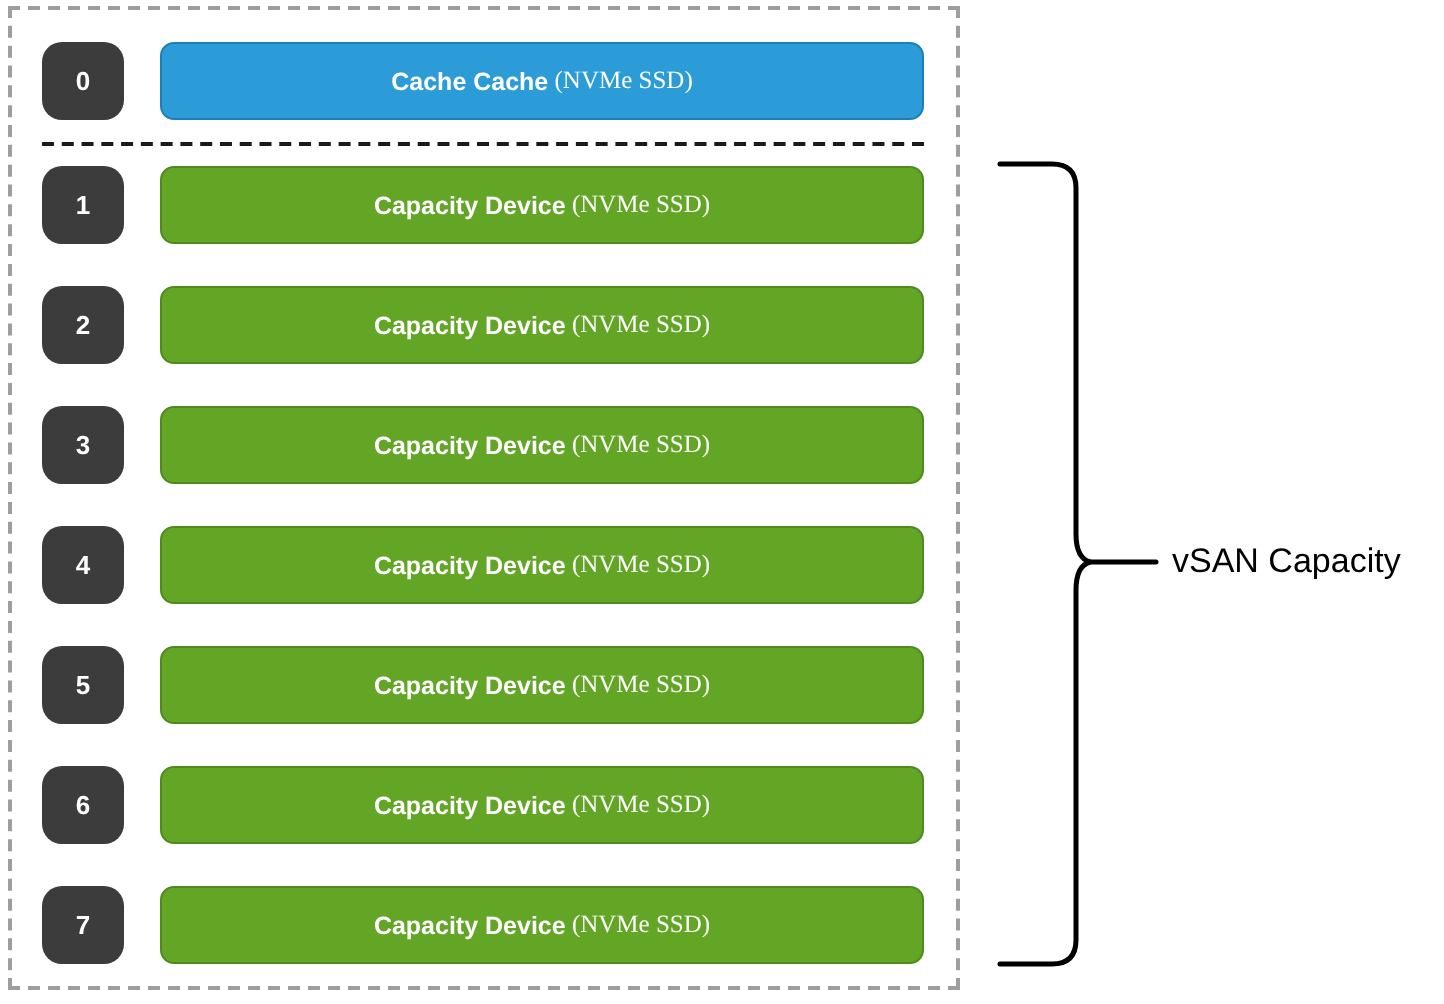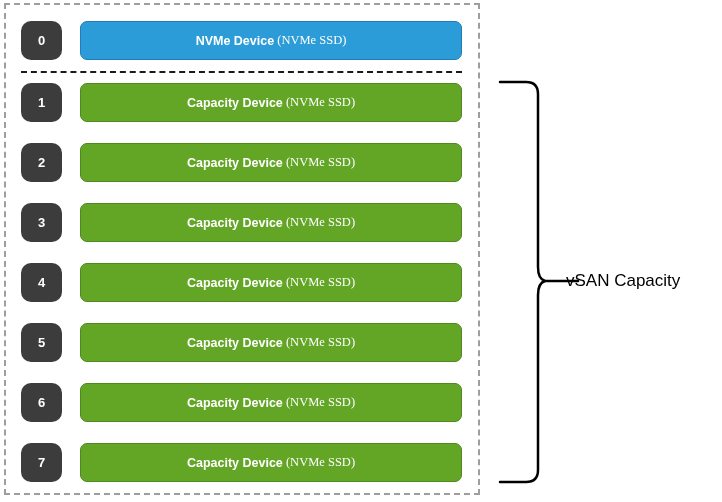--- a/index.html
+++ b/index.html
@@ -87,41 +87,41 @@
   }
   .brace {
     position: absolute;
     left: 490px;
     top: 80px;
     width: 110px;
     height: 404px;
   }
   .brace-label {
     position: absolute;
-    left: 566px;
+    left: 586px;
     top: 271px;
     width: 124px;
     height: 20px;
     color: #000000;
     font-size: 17px;
     line-height: 20px;
     white-space: nowrap;
   }
 </style>
 </head>
 <body>
 
 <div class="canvas">
 
   <div class="disk-group">
 
     <div class="row r0">
       <div class="badge">0</div>
       <div class="device-box cache">
-        <span class="name">NVMe Device</span>
+        <span class="name">Cache Cache</span>
           <span class="sub"> (NVMe SSD)</span>
       </div>
     </div>
 
     <div class="divider"></div>
 
     <div class="row r1">
       <div class="badge">1</div>
       <div class="device-box capacity">
         <span class="name">Capacity Device</span>

